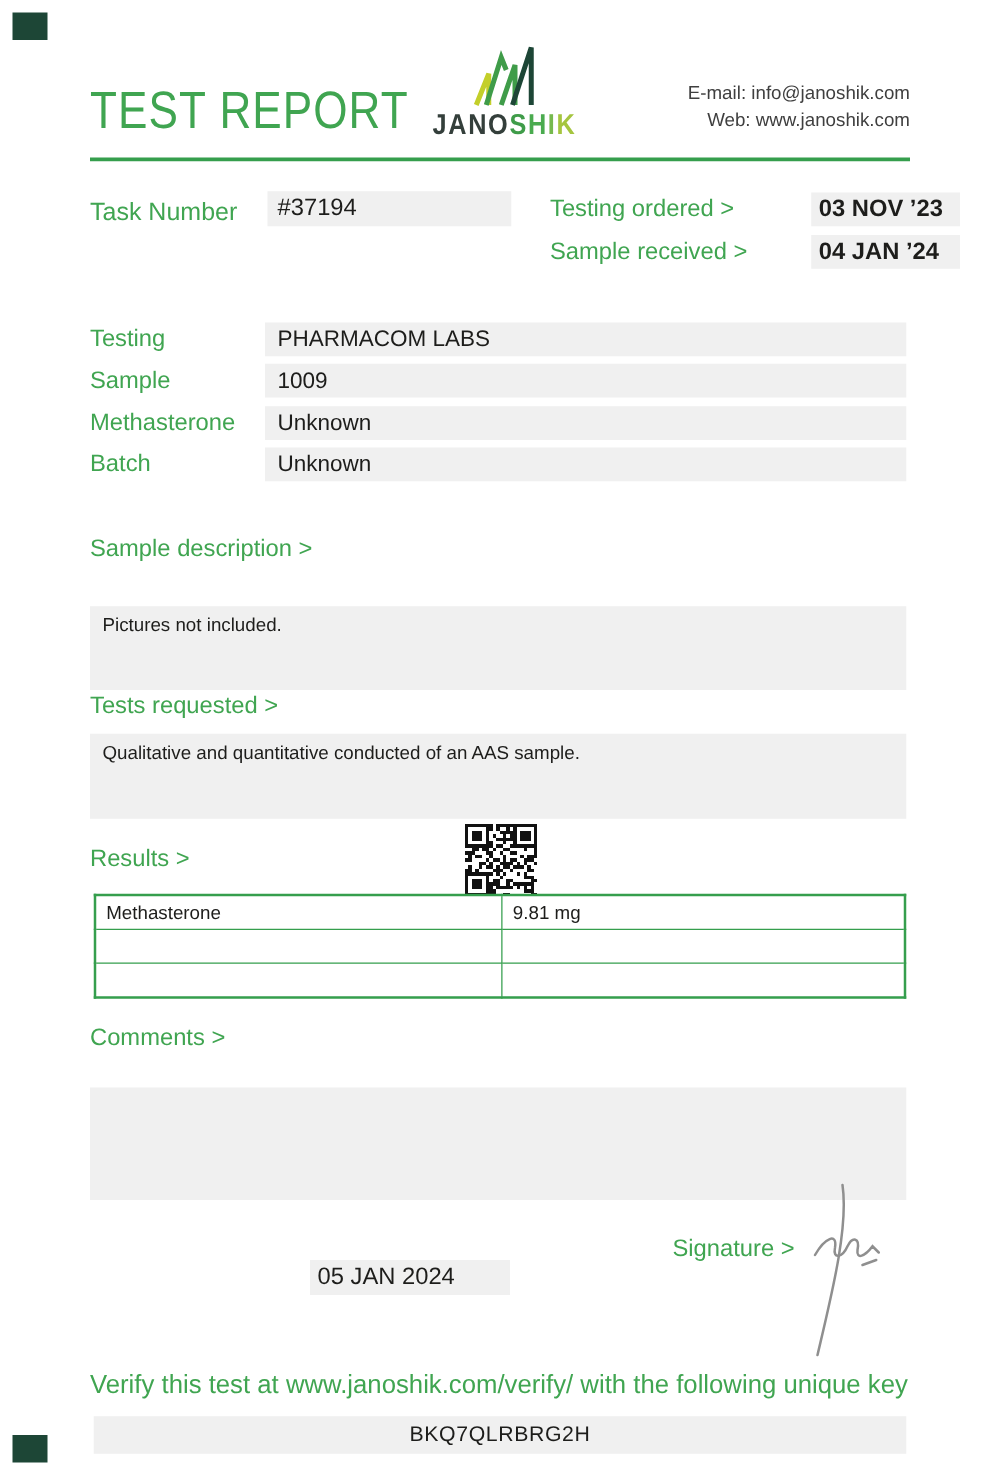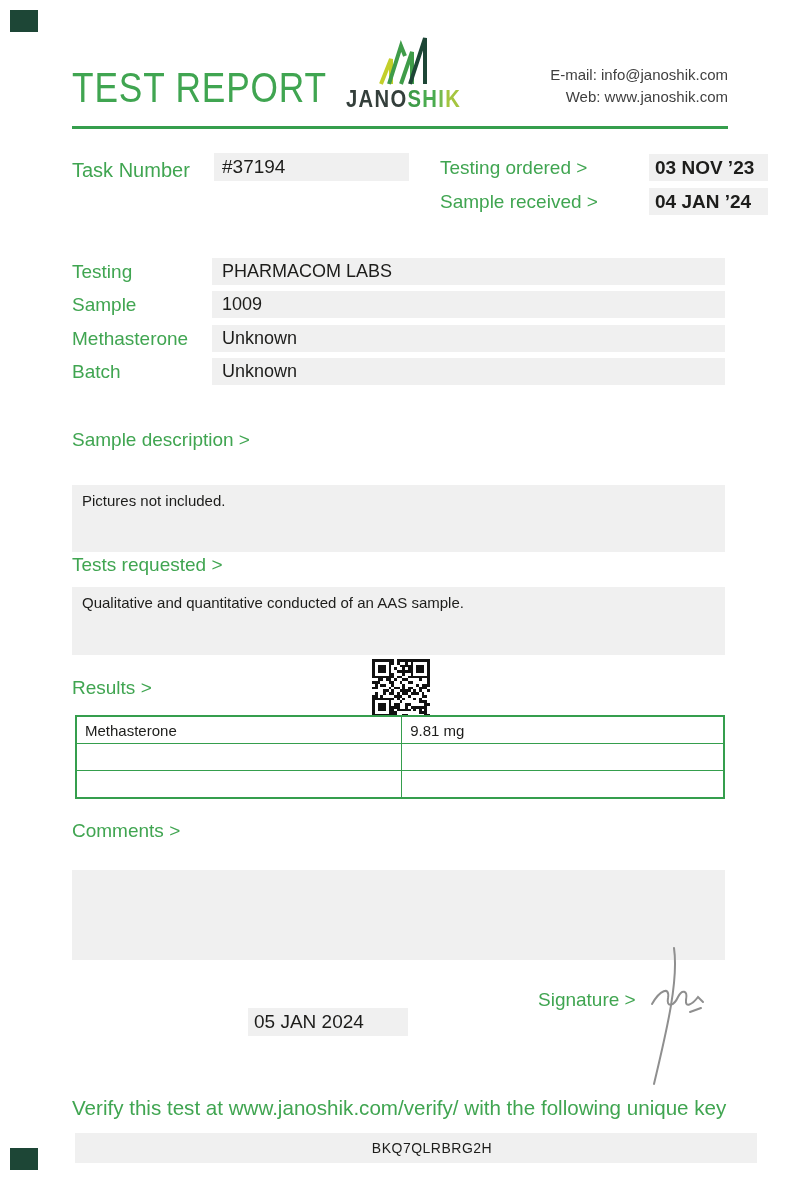--- a/index.html
+++ b/index.html
@@ -31,21 +31,21 @@
   .qr{left:372px;top:659px;width:58px;height:58px;}
   .rtable{left:75px;top:715px;width:650px;border:2px solid var(--border_green,#359e4d);border-collapse:collapse;}
   .rtable td{border:1.5px solid var(--border_green,#359e4d);height:26px;font-size:15px;padding:0 0 0 8px;
     font-family:"Liberation Sans",sans-serif;color:var(--text_dark,#1d1d1b);}
   .rtable td.c1{width:322px;} .rtable td.c2{width:320px;}
   .analysis-label{left:72px;top:986px;font-size:19px;line-height:28px;}
   .analysis-box{left:248px;top:983px;width:160px;height:28px;font-size:19px;line-height:28px;padding-left:6px;box-sizing:border-box;margin-top:25px;}
   .signature-label{left:538px;top:986px;font-size:19px;line-height:28px;}
   .verify{left:72px;top:1096px;width:656px;text-align:center;font-size:21px;color:var(--accent_green,#40a551);
     white-space:nowrap;transform:scaleX(.98);transform-origin:left top;}
-  .keybox{left:75px;top:1133px;width:650px;height:30px;text-align:center;font-size:14px;line-height:30px;letter-spacing:.5px;padding-left:32px;}
+  .keybox{left:75px;top:1133px;width:650px;height:30px;text-align:center;font-size:17px;line-height:30px;letter-spacing:.5px;}
 </style>
 </head>
 <body>
 
 <div class="page">
 
   <div class="abs corner" style="left:10px;top:10px;"></div>
   <div class="abs corner" style="left:10px;top:1148px;"></div>
 
   <div class="abs report-title">TEST REPORT</div>

